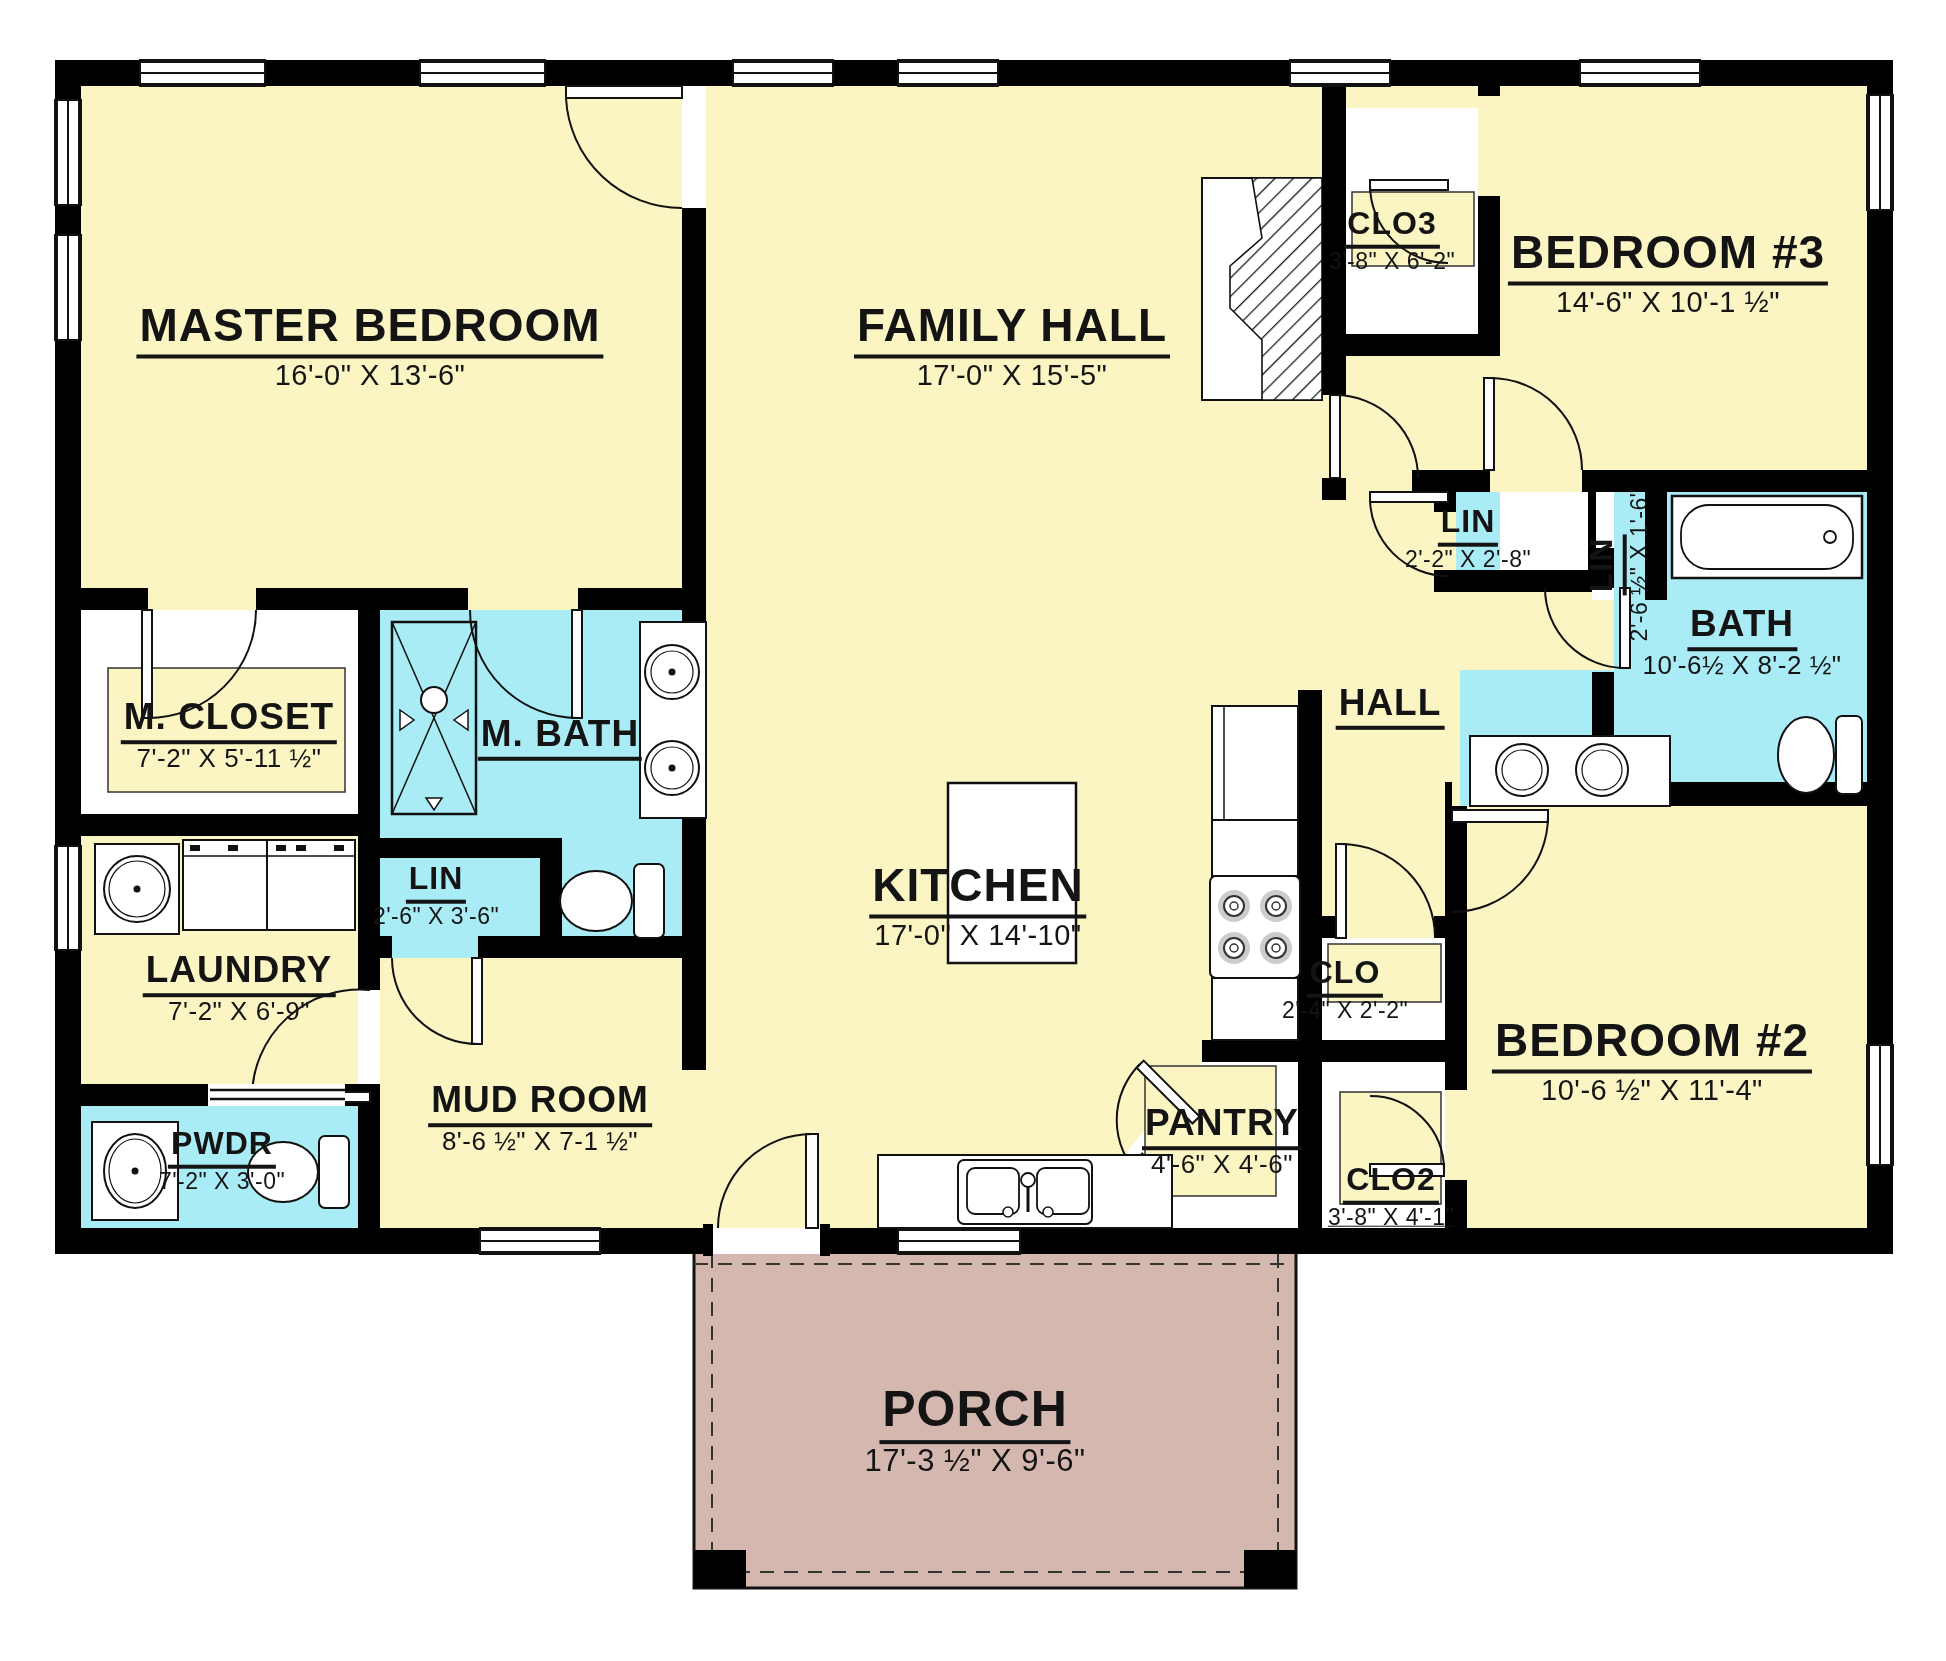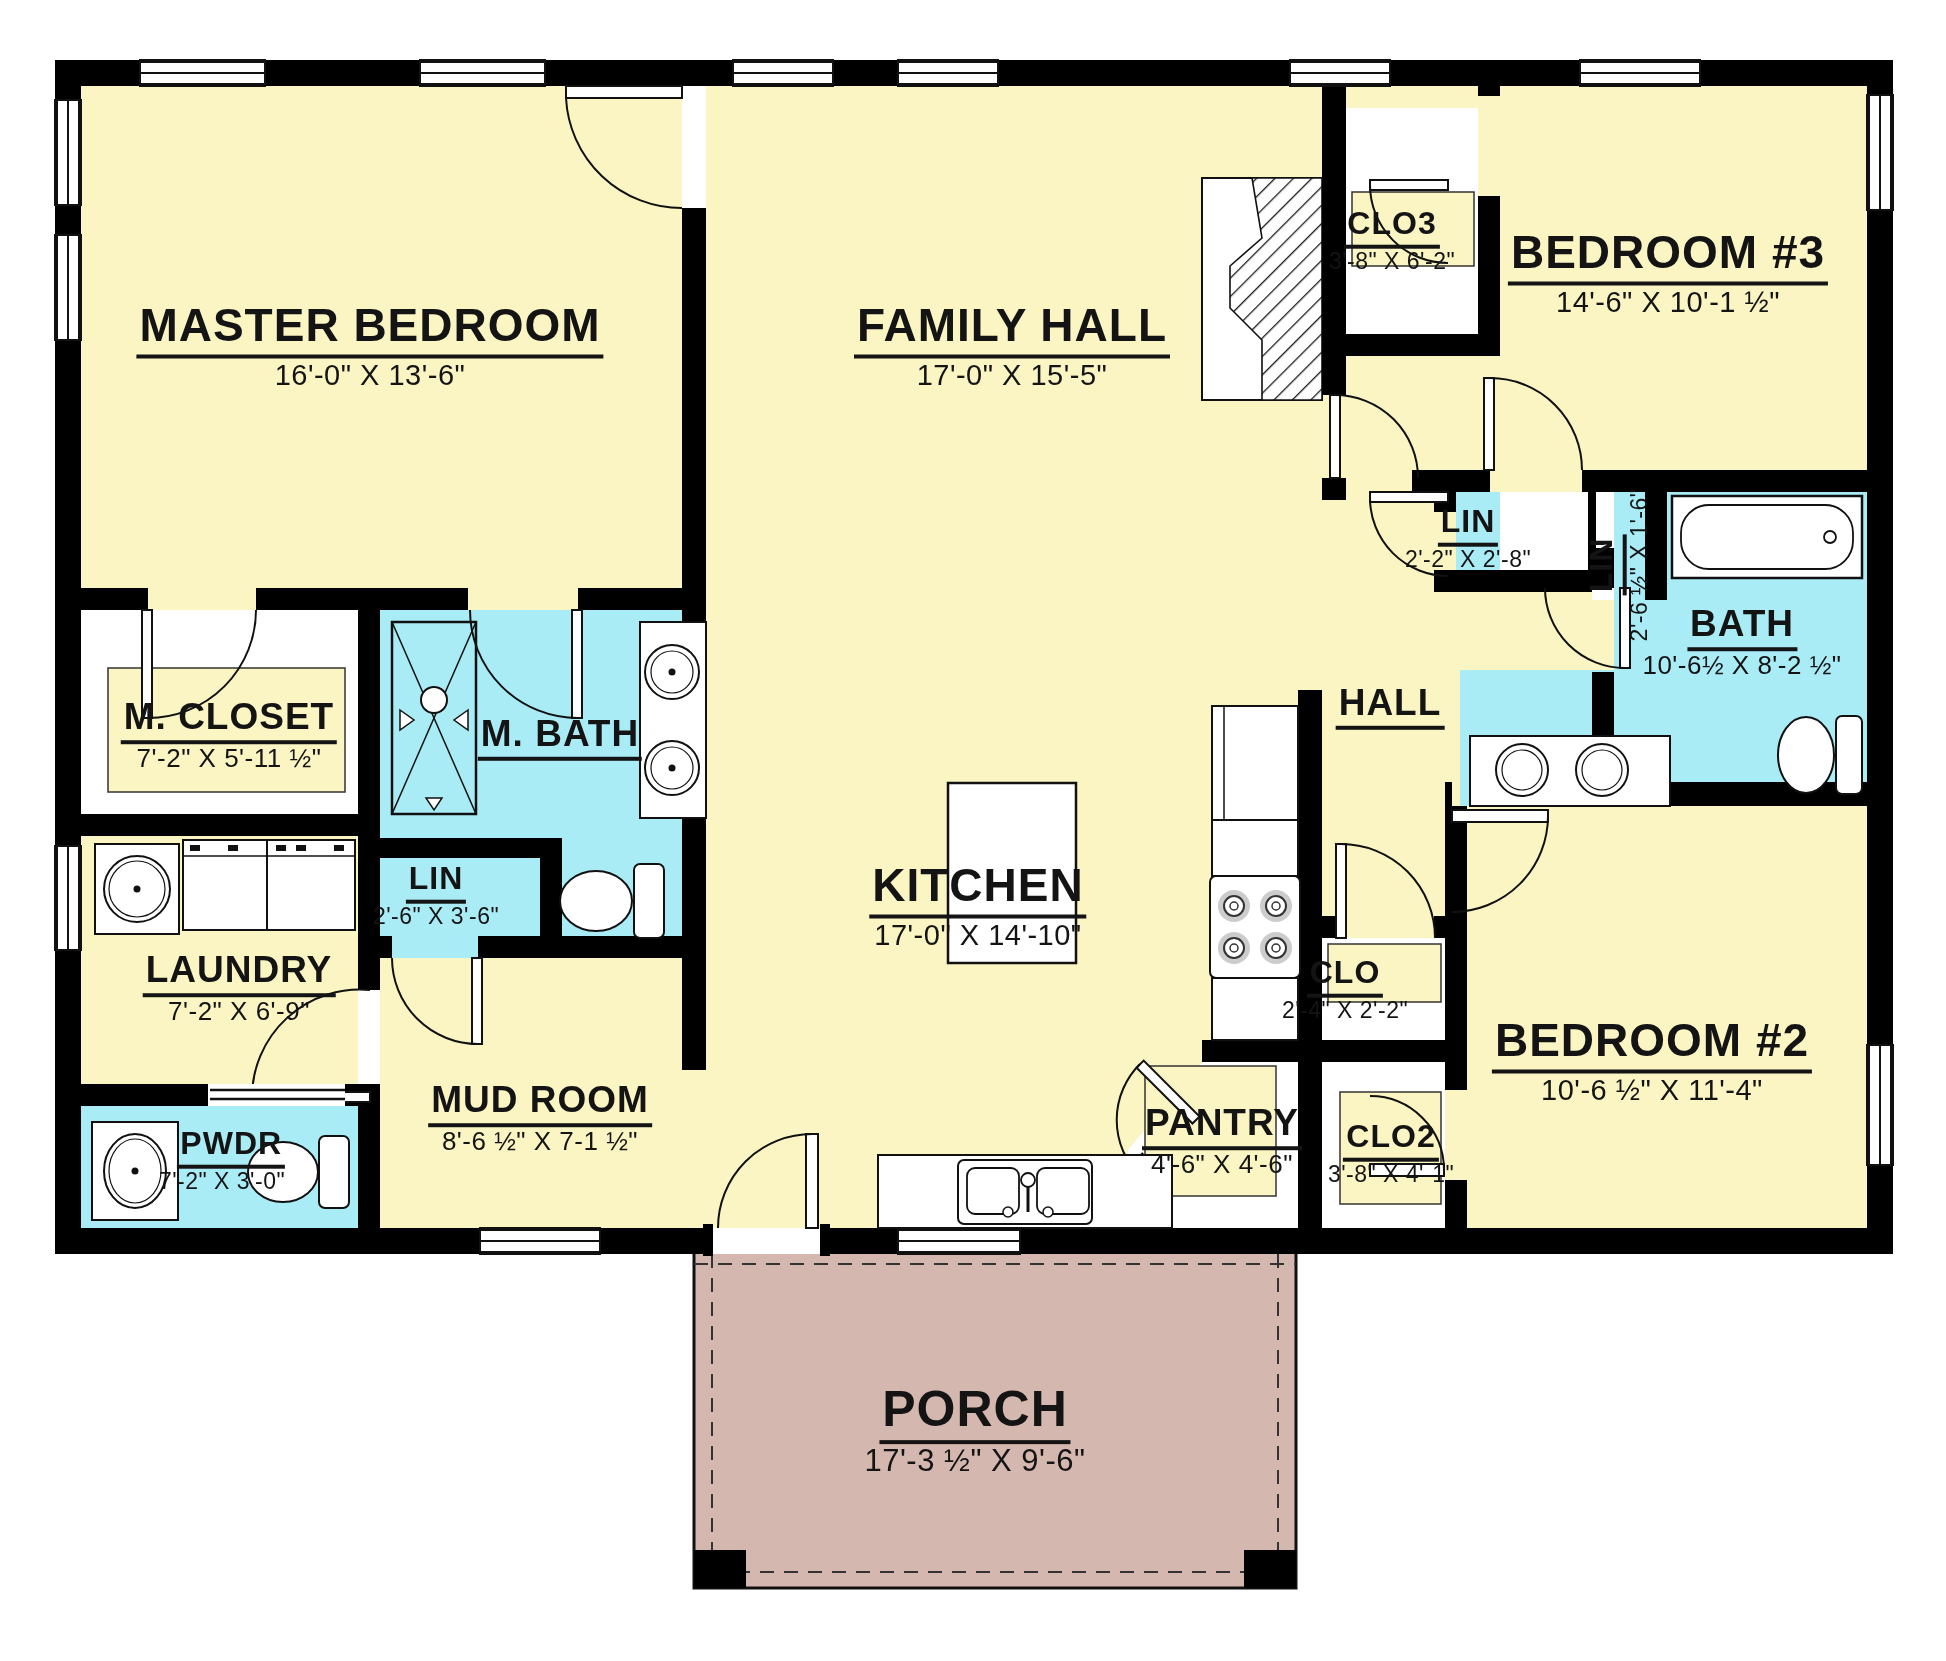--- a/index.html
+++ b/index.html
@@ -444,33 +444,33 @@
     <span class="d">17'-0" X 14'-10"</span>
   </div>
   <div class="lbl sm" style="left:1345px;top:989px;">
     <span class="t">CLO</span><br>
     <span class="d">2'-4" X 2'-2"</span>
   </div>
   <div class="lbl lg" style="left:1652px;top:1040px;margin-top:20px;">
     <span class="t">BEDROOM #2</span><br>
     <span class="d">10'-6 ½" X 11'-4"</span>
   </div>
-  <div class="lbl sm" style="left:222px;top:1160px;text-align:right;">
+  <div class="lbl sm" style="left:222px;top:1160px;">
     <span class="t">PWDR</span><br>
     <span class="d">7'-2" X 3'-0"</span>
   </div>
   <div class="lbl md" style="left:540px;top:1118px;">
     <span class="t">MUD ROOM</span><br>
     <span class="d">8'-6 ½" X 7-1 ½"</span>
   </div>
   <div class="lbl md" style="left:1222px;top:1141px;">
     <span class="t">PANTRY</span><br>
     <span class="d">4'-6" X 4'-6"</span>
   </div>
-  <div class="lbl sm" style="left:1391px;top:1153px;">
+  <div class="lbl sm" style="left:1391px;top:1196px;text-decoration:underline;">
     <span class="t">CLO2</span><br>
     <span class="d">3'-8" X 4'-1"</span>
   </div>
   <div class="lbl xl" style="left:975px;top:1430px;">
     <span class="t">PORCH</span><br>
     <span class="d">17'-3 ½" X 9'-6"</span>
   </div>
 
 </div>
 

